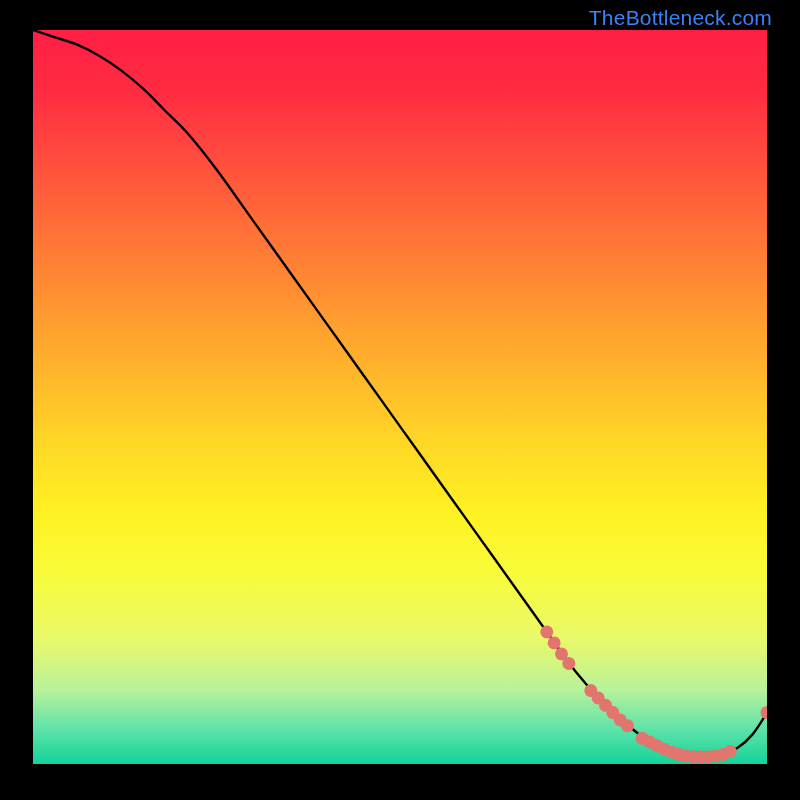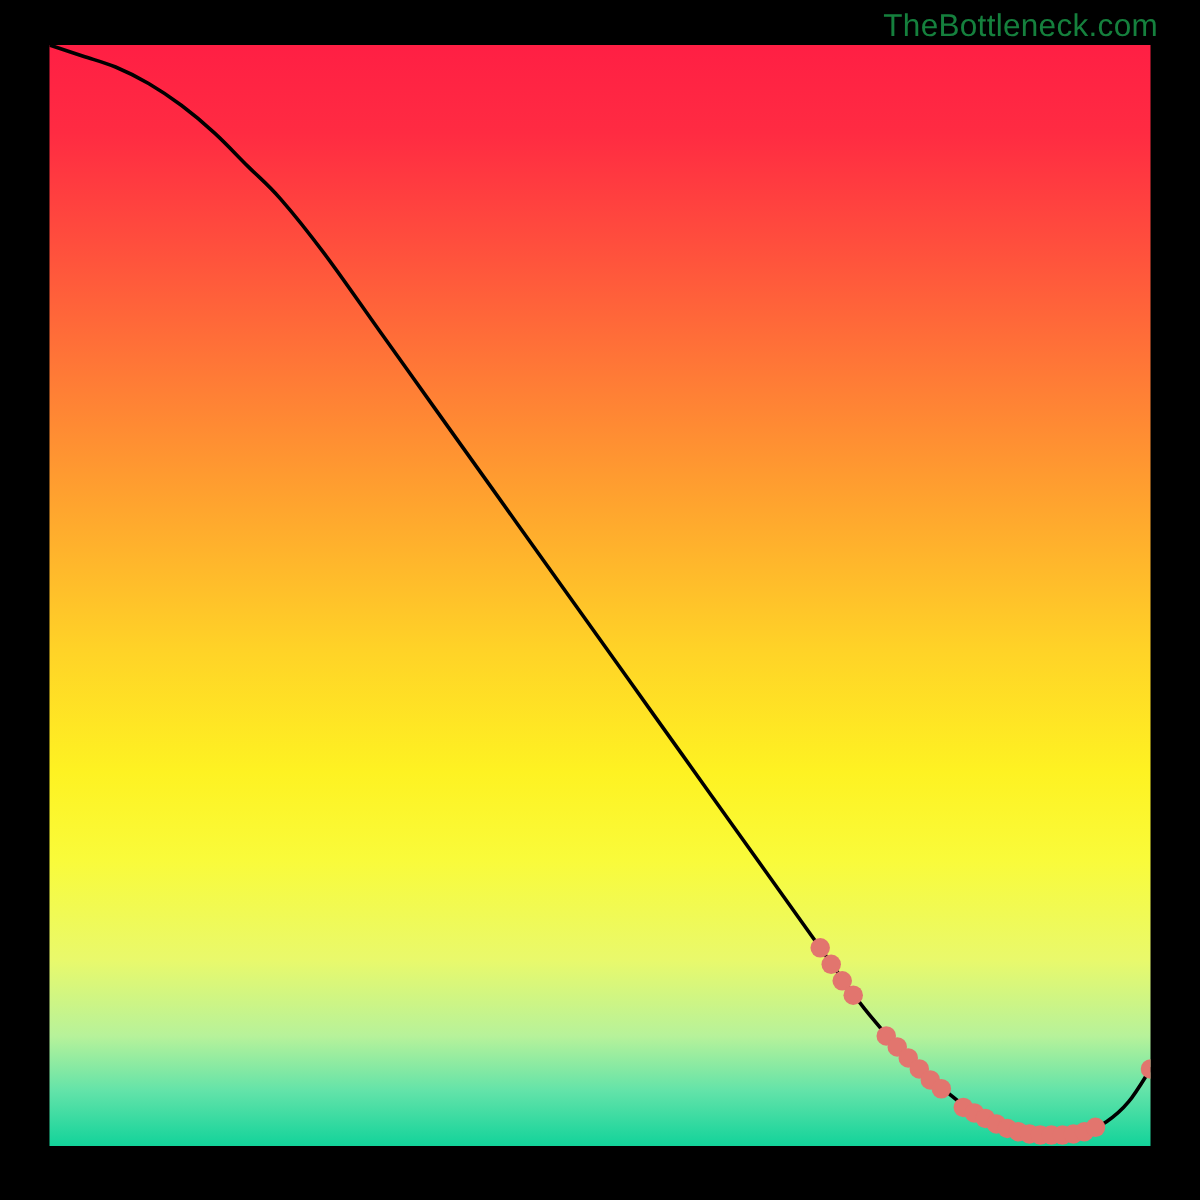--- a/index.html
+++ b/index.html
@@ -34,21 +34,21 @@
       #e9f96b 83%,
       #b7f29a 90%,
       #63e3a9 95%,
       #12d39a 100%
     );
   }
   .credit {
     position: absolute;
     top: 6px;
     right: 28px;
-    color: #15803d;
+    color: #3b82f6;
     font-size: 21px;
     font-weight: 500;
     letter-spacing: 0.2px;
   }
   svg.curve {
     position: absolute;
     left: 0;
     top: 0;
     width: 734px;
     height: 734px;

